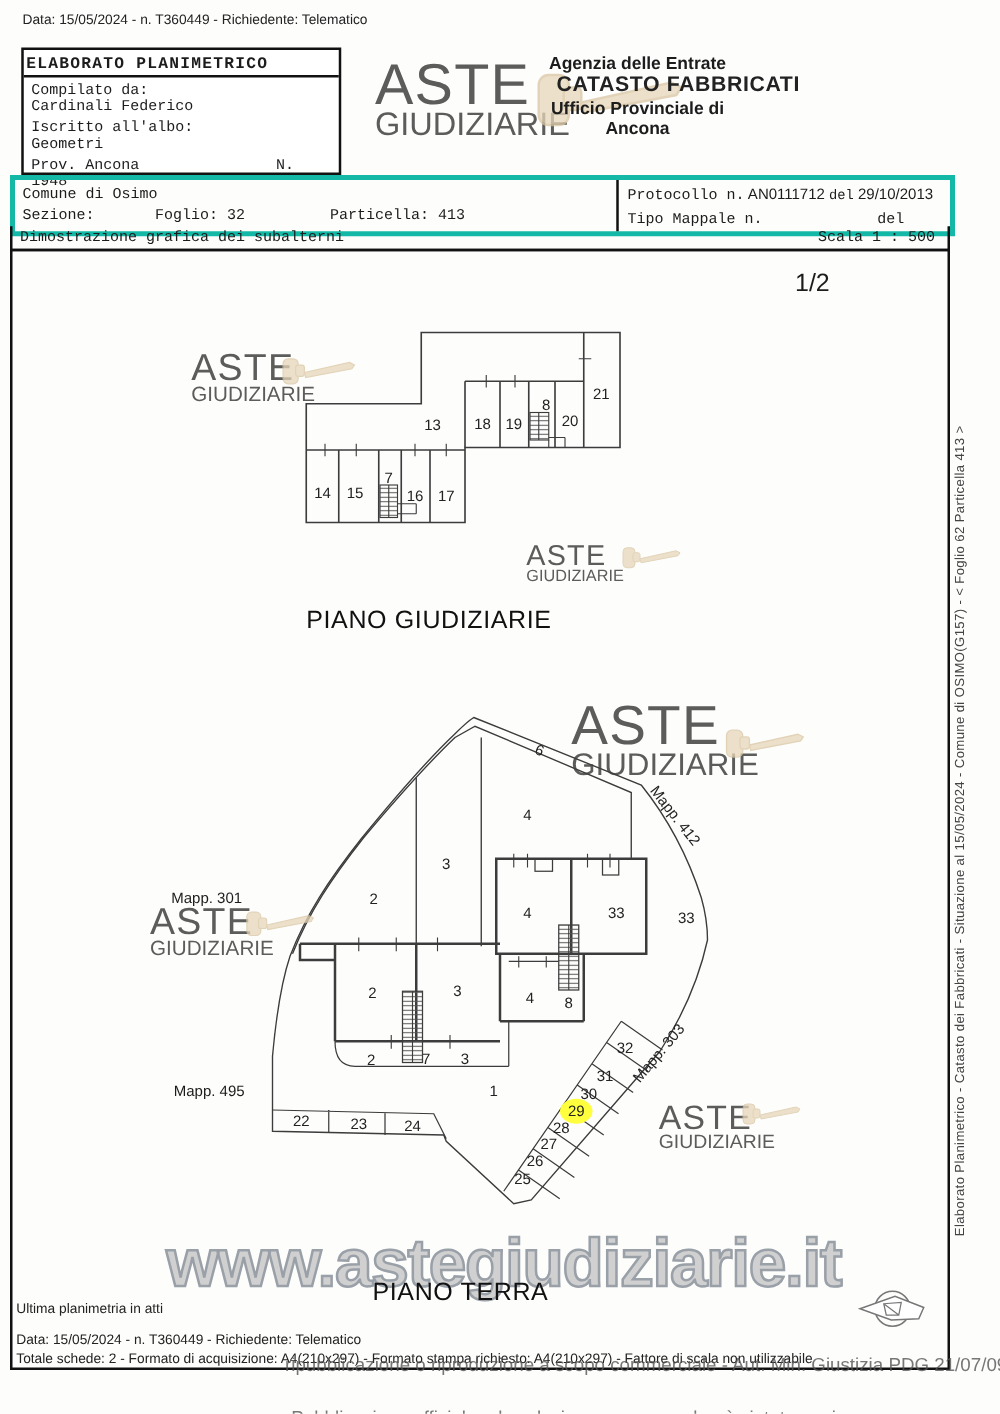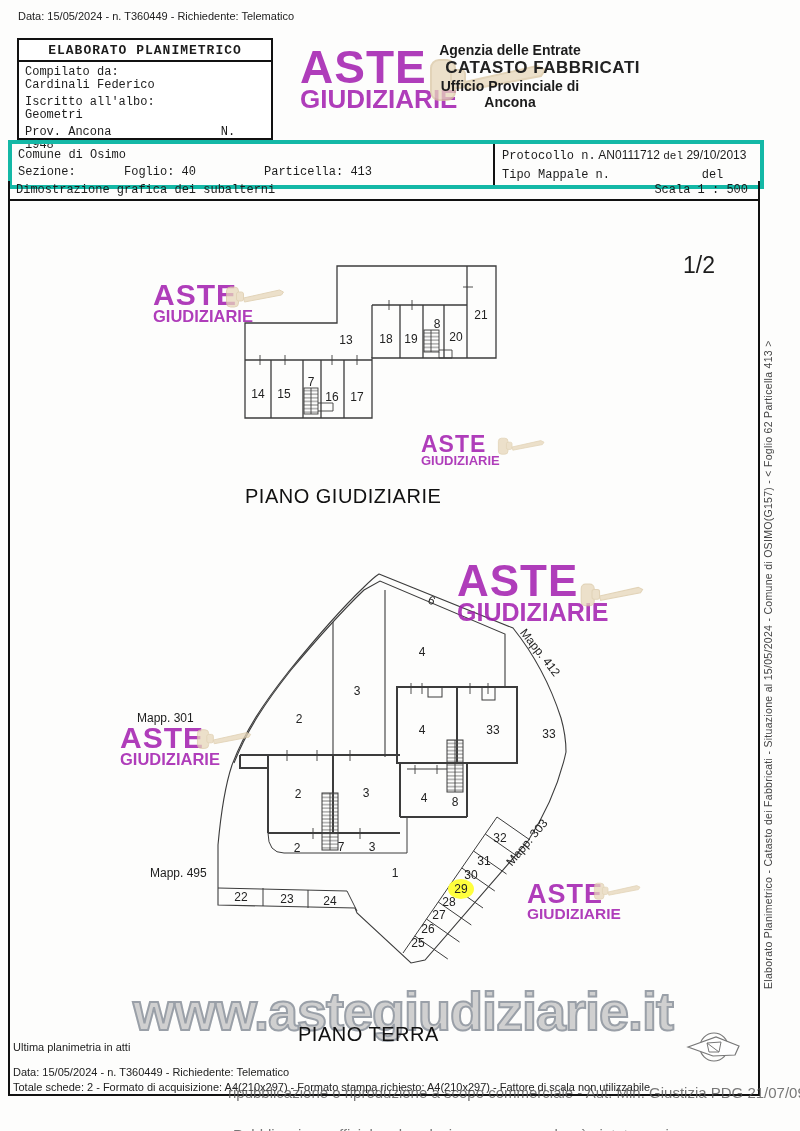--- a/index.html
+++ b/index.html
@@ -4,36 +4,36 @@
 <style>
   html,body{margin:0;padding:0;}
   body{width:800px;height:1131px;position:relative;background:#fdfdfc;overflow:hidden;
        font-family:"Liberation Sans","DejaVu Sans",sans-serif;color:#1c1c1c;}
   .abs{position:absolute;}
   .mono{font-family:"Liberation Mono","DejaVu Sans Mono",monospace;}
   .sans{font-family:"Liberation Sans","DejaVu Sans",sans-serif;}
   
   .topline{left:18px;top:10px;font-size:11px;color:#222;}
   .hbox{left:17px;top:38px;width:252px;height:98px;border:2px solid #111;background:#fff;}
-  .hbox-title{border-bottom:2px solid #111;text-align:center;font-weight:bold;font-size:13px;
-              padding:3px 16px 2px;letter-spacing:1px;}
+  .hbox-title{border-bottom:2px solid #111;text-align:left;font-weight:bold;font-size:13px;
+              padding:3px 2px 2px;letter-spacing:1px;}
   .hbox-line{font-size:12px;padding-left:6px;line-height:13px;}
   .agency{left:380px;top:42px;width:260px;text-align:center;font-weight:bold;z-index:2;}
   .agency .a1{font-size:14px;}
   .agency .a2{font-size:17px;letter-spacing:.5px;color:#222;text-align:right;}
   .agency .a3{font-size:14px;}
   .row1{left:8px;top:140px;width:748px;height:41px;border:4px solid #14b8a6;background:transparent;}
   .row1 .vdiv{position:absolute;left:481px;top:0;width:0;height:100%;border-left:2px solid #111;}
   .cell-t{font-size:12px;}
   .row2{left:8px;top:181px;width:748px;height:18px;border:2px solid #111;border-top:none;}
   .drawbox{left:8px;top:199px;width:748px;height:893px;border:2px solid #111;}
-  .pagenum{left:683px;top:216px;font-size:23px;z-index:2;margin-top:36px;}
+  .pagenum{left:636px;top:216px;font-size:20px;z-index:2;}
   .plan-title{font-size:20px;letter-spacing:.5px;color:#111;z-index:4;}
   
-  .wm{color:#a21caf;line-height:.92;z-index:3;opacity:.85;font-weight:bold;}
+  .wm{color:#404040;line-height:.92;z-index:3;opacity:.85;}
   .wm .l1{letter-spacing:1px;}
   .wm .l2{letter-spacing:0px;}
   .gavel{z-index:3;opacity:.75;}
   .wwwmark{left:88px;top:980px;width:630px;text-align:center;font-size:54px;font-weight:bold;
            color:rgba(255,255,255,0.45);-webkit-text-stroke:2px #9aa0a8;
            text-shadow:0 0 1px #aaa;z-index:3;letter-spacing:-1px;}
   
   .foot{font-size:11px;color:#222;z-index:2;}
   .disc{font-size:15px;color:rgba(85,85,85,0.8);z-index:5;white-space:nowrap;}
   .sidebar-v{left:762px;top:280px;height:770px;width:15px;font-size:10.5px;color:#444;
@@ -79,21 +79,21 @@
   <div class="a1">Agenzia delle Entrate</div>
   <div class="a2">CATASTO FABBRICATI</div>
   <div class="a3">Ufficio Provinciale di</div>
   <div class="a3">Ancona</div>
 </div>
 
 <div class="abs row1">
   <div class="vdiv"></div>
   <div class="abs mono cell-t" style="left:6px;top:4px;">Comune di Osimo</div>
   <div class="abs mono cell-t" style="left:6px;top:21px;">Sezione:</div>
-  <div class="abs mono cell-t" style="left:112px;top:21px;">Foglio: 40</div>
+  <div class="abs mono cell-t" style="left:112px;top:21px;">Foglio: 32</div>
   <div class="abs mono cell-t" style="left:252px;top:21px;">Particella: 413</div>
   <div class="abs cell-t" style="left:490px;top:4px;">
     <span class="mono">Protocollo n.</span>
     <span class="sans">AN0111712</span>
     <span class="mono" style="font-size:11px;">del</span>
     <span class="sans">29/10/2013</span>
   </div>
   <div class="abs cell-t" style="left:490px;top:23px;">
     <span class="mono">Tipo Mappale n.</span>
     <span style="display:inline-block;width:85px"></span>
@@ -192,21 +192,21 @@
 </div>
 <svg class="abs gavel" style="left:193px;top:726px;" width="64" height="28" viewBox="0 0 65 30">
   <g stroke="#d9c6a2" fill="#e7d7ba" stroke-width="1">
     <rect x="3" y="4" width="12" height="20" rx="4"></rect>
       <rect x="13" y="9" width="7" height="9" rx="2"></rect>
     <path d="M20 15 L56 7 L60 9 L58 12 L21 19 Z"></path>
   </g>
 </svg>
 
 <div class="abs sans" style="left:137px;top:711px;font-size:12px;z-index:2;">Mapp. 301</div>
-<div class="abs sans" style="left:139px;top:866px;font-size:12px;z-index:2;margin-left:11px;">Mapp. 495</div>
+<div class="abs sans" style="left:139px;top:866px;font-size:12px;z-index:2;">Mapp. 495</div>
 
 <svg class="abs plan-svg" style="left:210px;top:565px;" width="372" height="412" viewBox="210 565 372 412">
   <g fill="none" stroke="#3c3c3c" stroke-width="1.1">
     <path d="M379,574 L513,628 C533,653 550,684 561,718 C565,732 566,744 566,752
              C559,784 546,813 528,841 L425,960 L411,963 L357,913 L355,908 L218,905
              L218,845 C221,812 225,786 232,765 C245,731 263,704 289,671
              C311,644 341,609 363,588 C369,582 374,577 379,574 Z"></path>
     <path d="M234,763 C247,730 265,703 291,670 C312,645 342,611 364,590 L380,581 L505,634 L505,687"></path>
   </g>
   <g fill="none" stroke="#3c3c3c" stroke-width="1.1">

